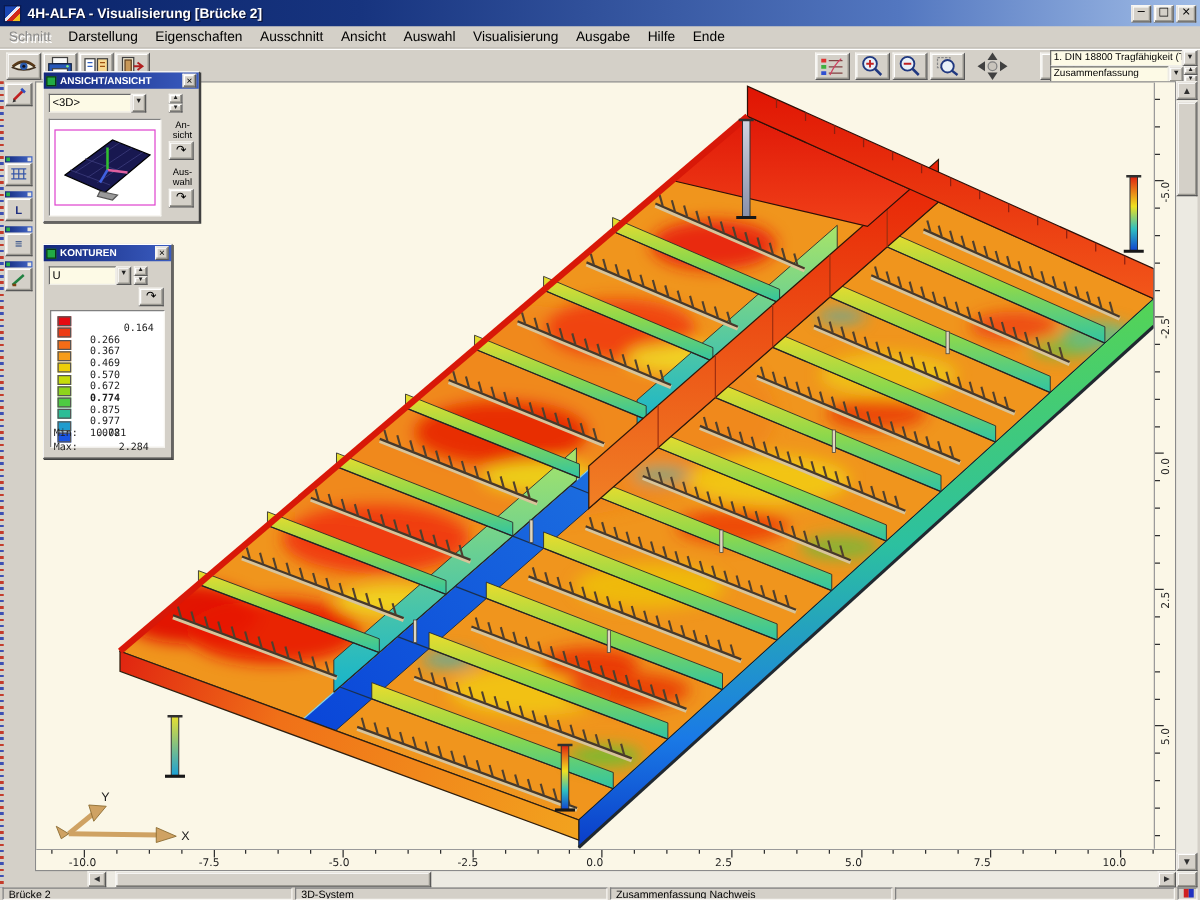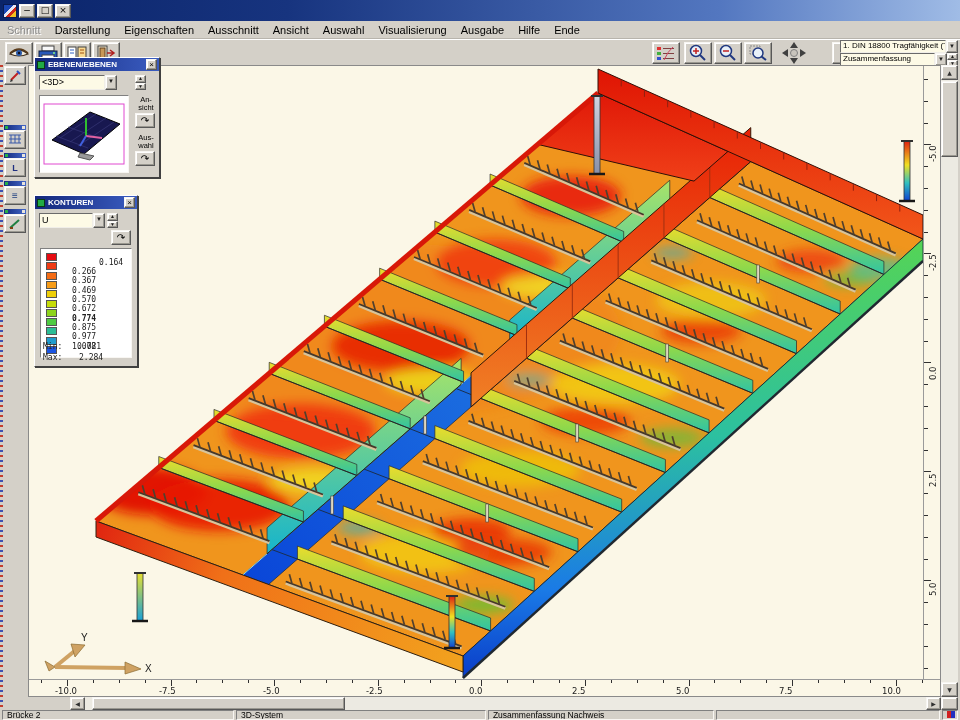--- a/index.html
+++ b/index.html
@@ -50,20 +50,21 @@
 .lv{position:absolute;left:31px;font-size:8px;font-family:"DejaVu Sans Mono",monospace;color:#202020}
 .mm{position:absolute;font-size:8px;font-family:"DejaVu Sans Mono",monospace;color:#202020}
 .tinylabel{position:absolute;font-size:7.5px;line-height:7.5px;text-align:center;white-space:pre}
 svg text{font-family:"Liberation Sans",sans-serif}
 </style>
 </head>
 <body>
 
 <div class="abs titlebar">
   <div class="appicon"></div>
+  <div class="titletext">4H-ALFA - Visualisierung [Brücke 2]</div>
   <div class="winbtn r">−</div>
   <div class="winbtn r">□</div>
   <div class="winbtn r">×</div>
 </div>
 
 <div class="abs menubar" id="menubar">
     <div class="mi dis">Schnitt</div>
     <div class="mi">Darstellung</div>
     <div class="mi">Eigenschaften</div>
     <div class="mi">Ausschnitt</div>
@@ -840,21 +841,21 @@
     <div class="sf s" style="width: 234px;">Brücke 2</div>
     <div class="sf s" style="width: 252px;">3D-System</div>
     <div class="sf s" style="width: 228px;">Zusammenfassung Nachweis</div>
     <div class="sf s" style="width: 226px;"></div>
     <div class="sf s" style="width: 16px;"><span style="display:inline-block;width:4px;height:7px;background:#d02020"></span><span style="display:inline-block;width:4px;height:7px;background:#2030c0"></span></div>
   </div>
 
 <div class="panel" style="left:34px;top:57px;width:126px;height:121px">
   <div class="ptitle">
     <b></b>
-    <span>EBENEN/EBENEN</span>
+    <span>ANSICHT/ANSICHT</span>
     <div class="pclose r">×</div>
   </div>
   <div class="combo" style="left:4px;top:17px;width:78px;height:15px">
     <span class="cf" style="font-size:9px;line-height:12px">&lt;3D&gt;</span>
     <span class="cb r">▼</span>
   </div>
   <div class="spin" style="position:absolute;left:100px;top:17px;height:15px">
     <i class="r">▲</i>
     <i class="r">▼</i>
   </div>
@@ -911,14 +912,14 @@
       <div class="lv" style="top: 46px;">0.570</div>
       <div class="lv" style="top: 55.3px;">0.672</div>
       <div class="lv" style="top: 64.6px; font-weight: bold;">0.774</div>
       <div class="lv" style="top: 73.9px;">0.875</div>
       <div class="lv" style="top: 83.2px;">0.977</div>
       <div class="lv" style="top: 92.5px;">1.078</div>
     </div>
   <div class="mm" style="left:8px;top:146px">Min:</div>
   <div class="mm" style="left:42px;top:146px">0.021</div>
   <div class="mm" style="left:8px;top:157px">Max:</div>
-  <div class="mm" style="left:44px;top:157px">2.284</div>
+  <div class="mm" style="left:60px;top:157px">2.284</div>
 </div>
 
 </body></html>

